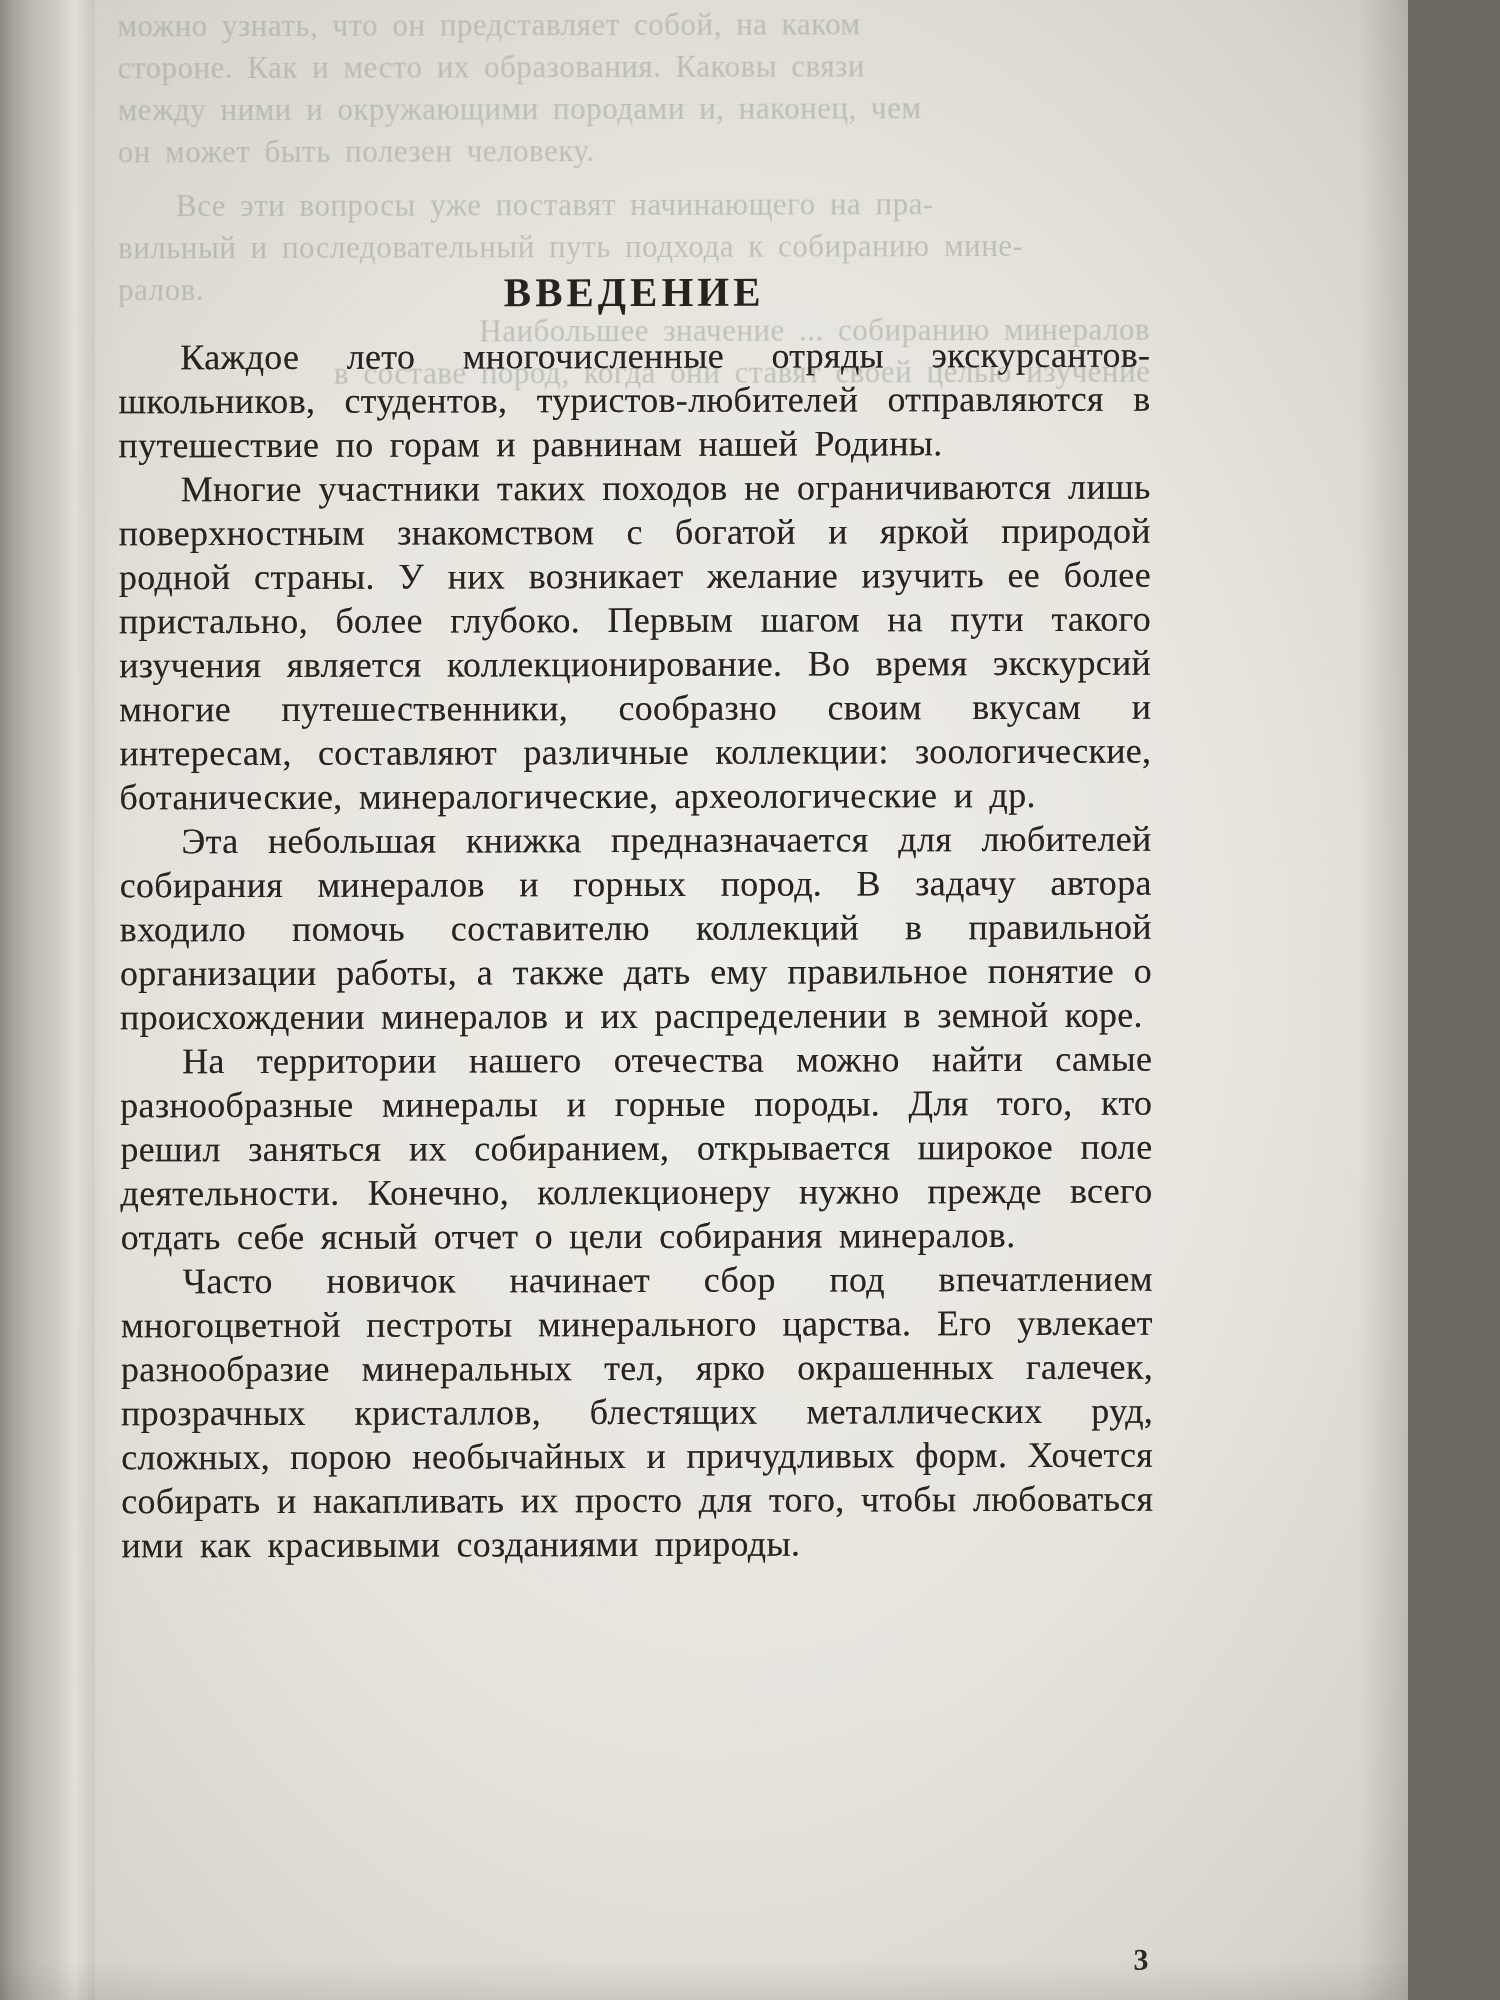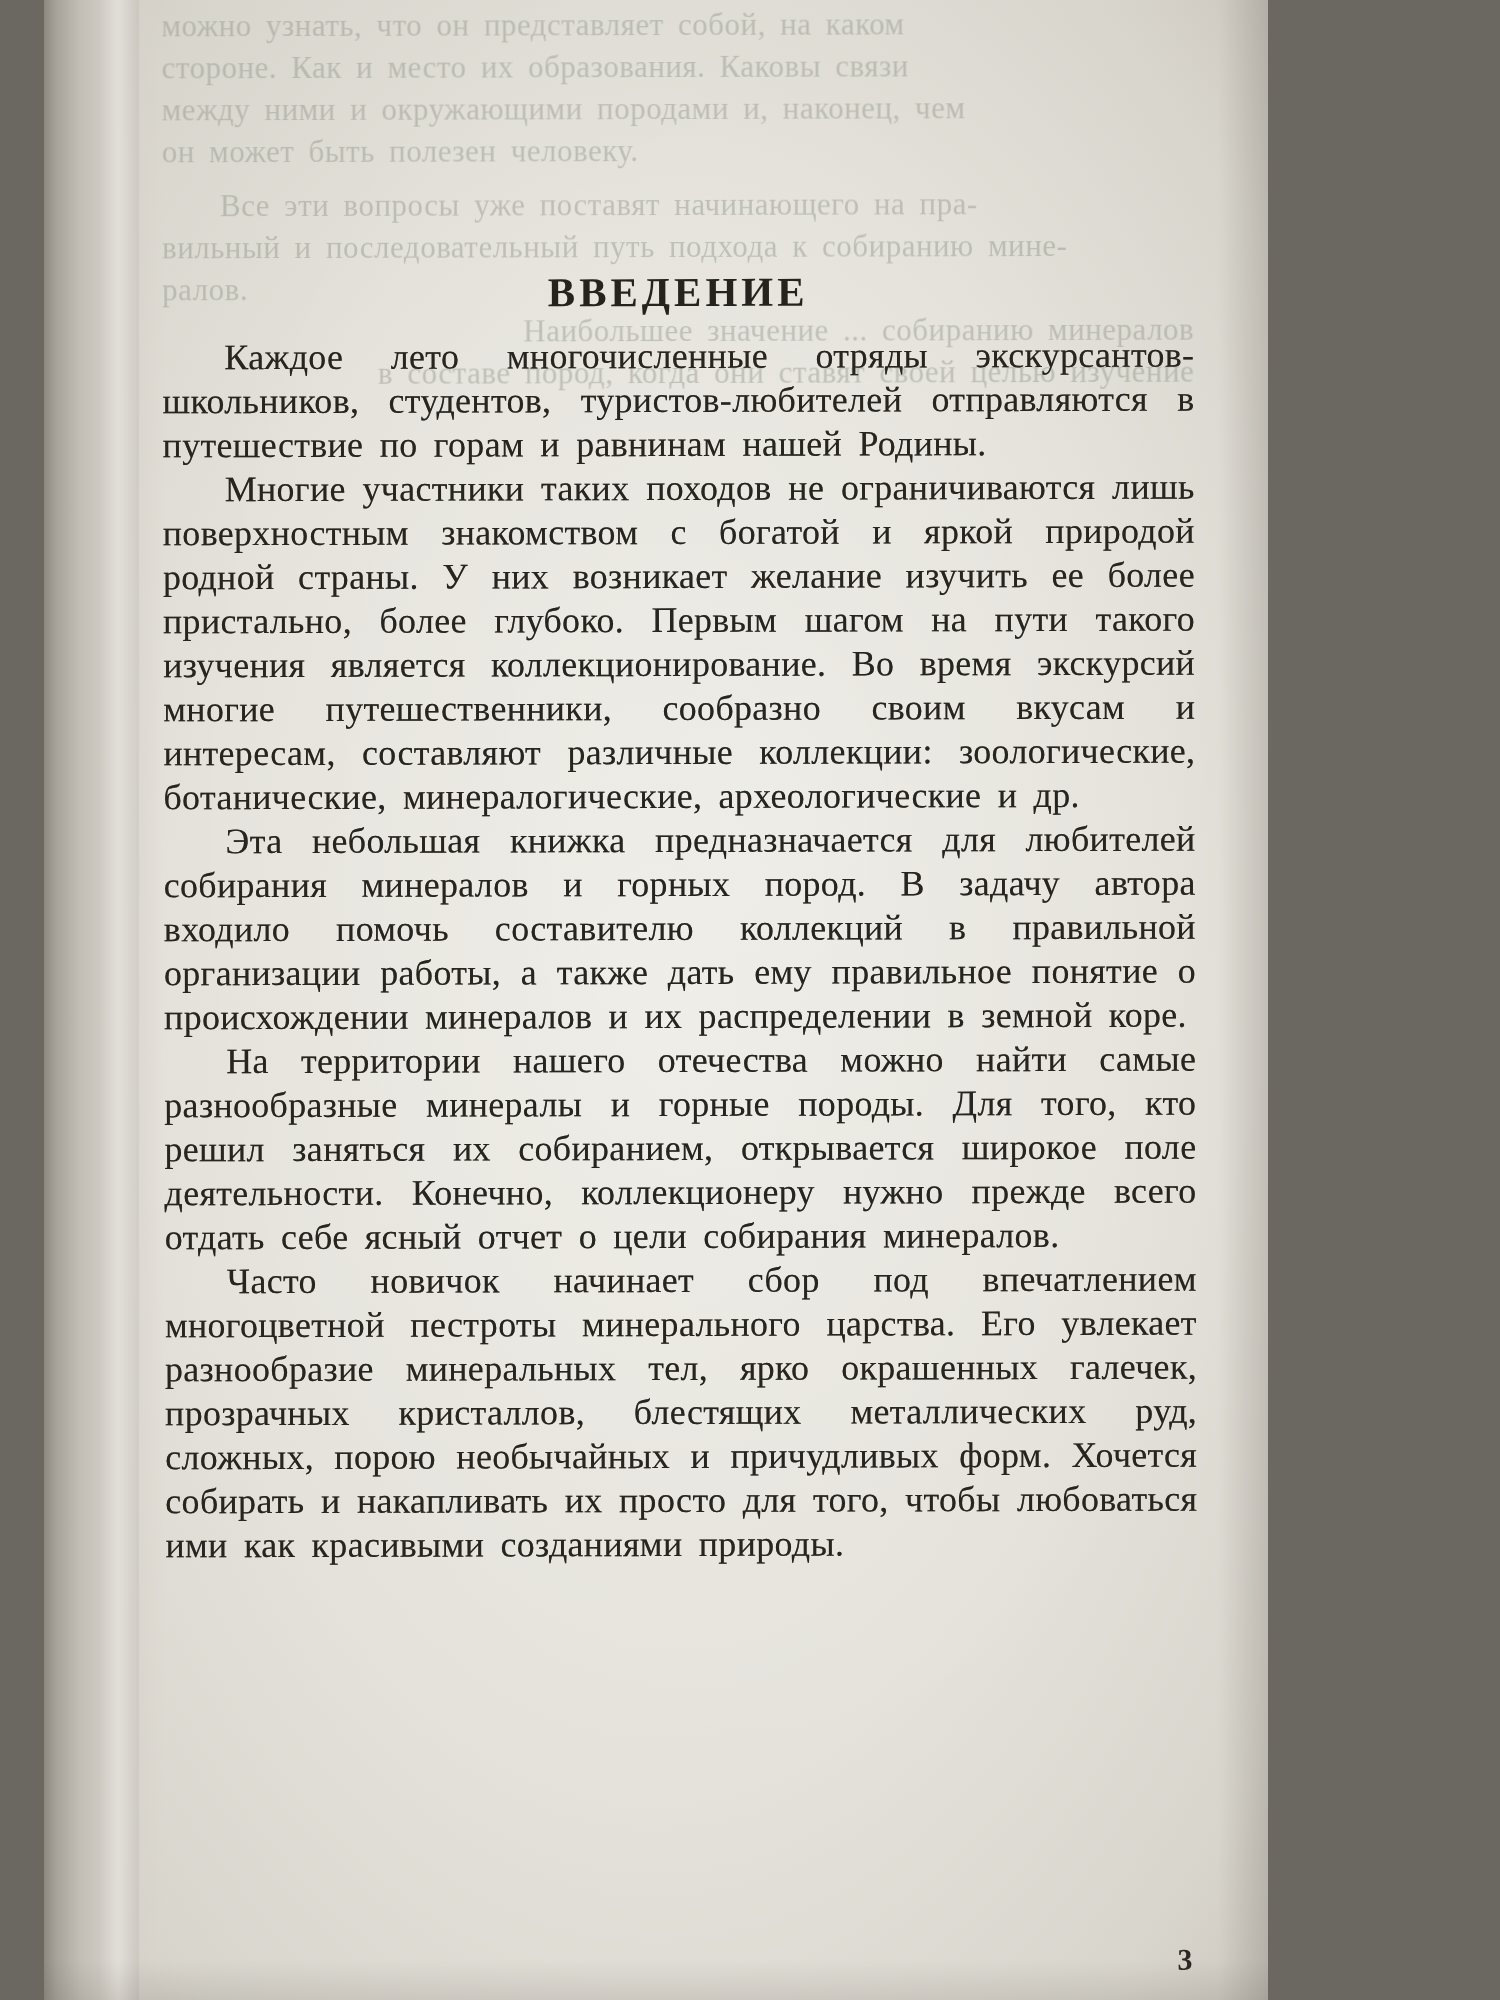--- a/index.html
+++ b/index.html
@@ -1,26 +1,25 @@
 <!DOCTYPE html>
 <html><head>
 <meta charset="utf-8">
 <style>
   html, body { margin: 0; padding: 0; background: #6b6862; }
 
   .scan {
     position: relative;
-    width: 1224px;
+    width: 1408px;
     height: 2000px;
     overflow: hidden;
     font-family: "Liberation Serif", serif;
     background:
       radial-gradient(ellipse at 58% 42%, rgba(255,255,255,0.18) 0%, rgba(255,255,255,0) 60%),
       radial-gradient(ellipse at 50% 50%, #ecebe4 0%, #e5e2db 55%, #d8d5cd 88%, #ccc8c0 100%);
-    margin-left: 44px;
   }
 
   
   .gutter {
     position: absolute; left: 0; top: 0; bottom: 0; width: 120px;
     background: linear-gradient(90deg,
       #8e897f 0%, #a7a299 10%, #c2beb5 30%, #d7d3cb 60%, rgba(224,221,214,0) 100%);
     pointer-events: none;
   }
   

